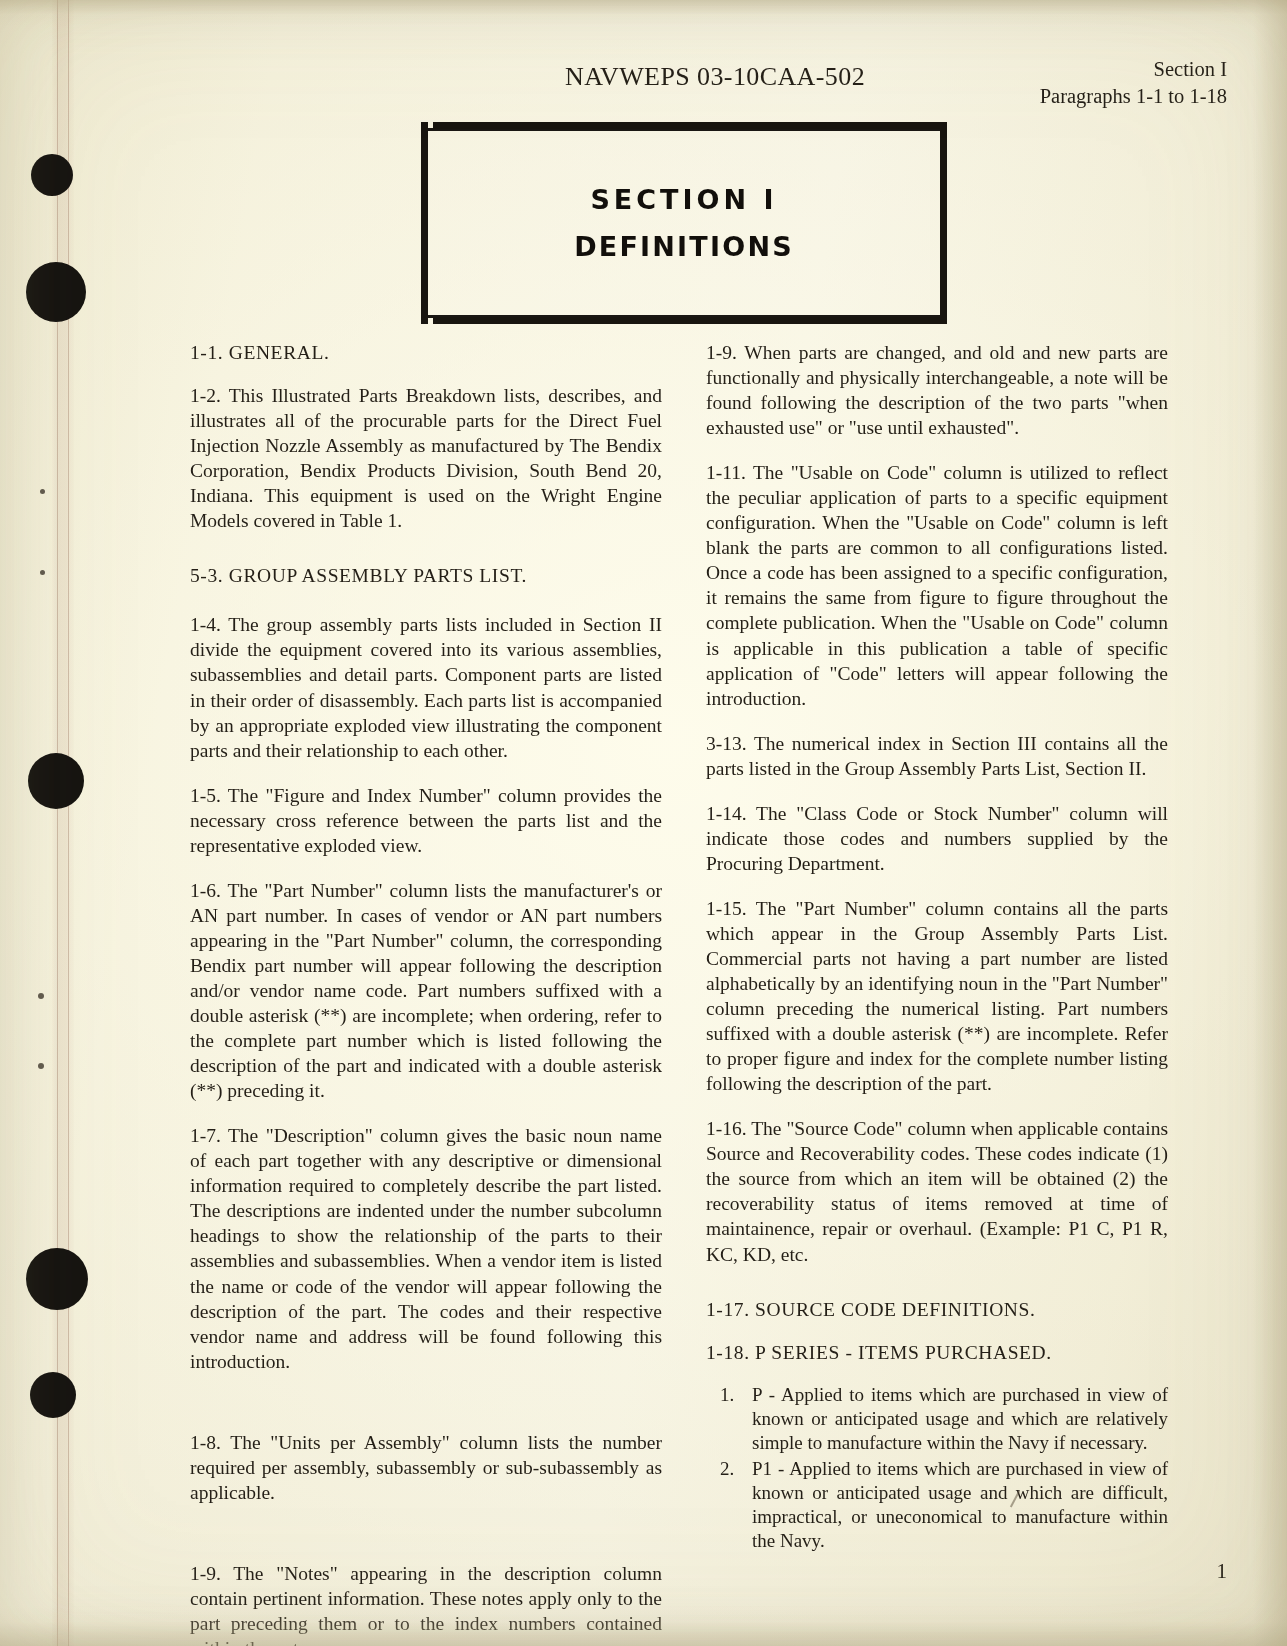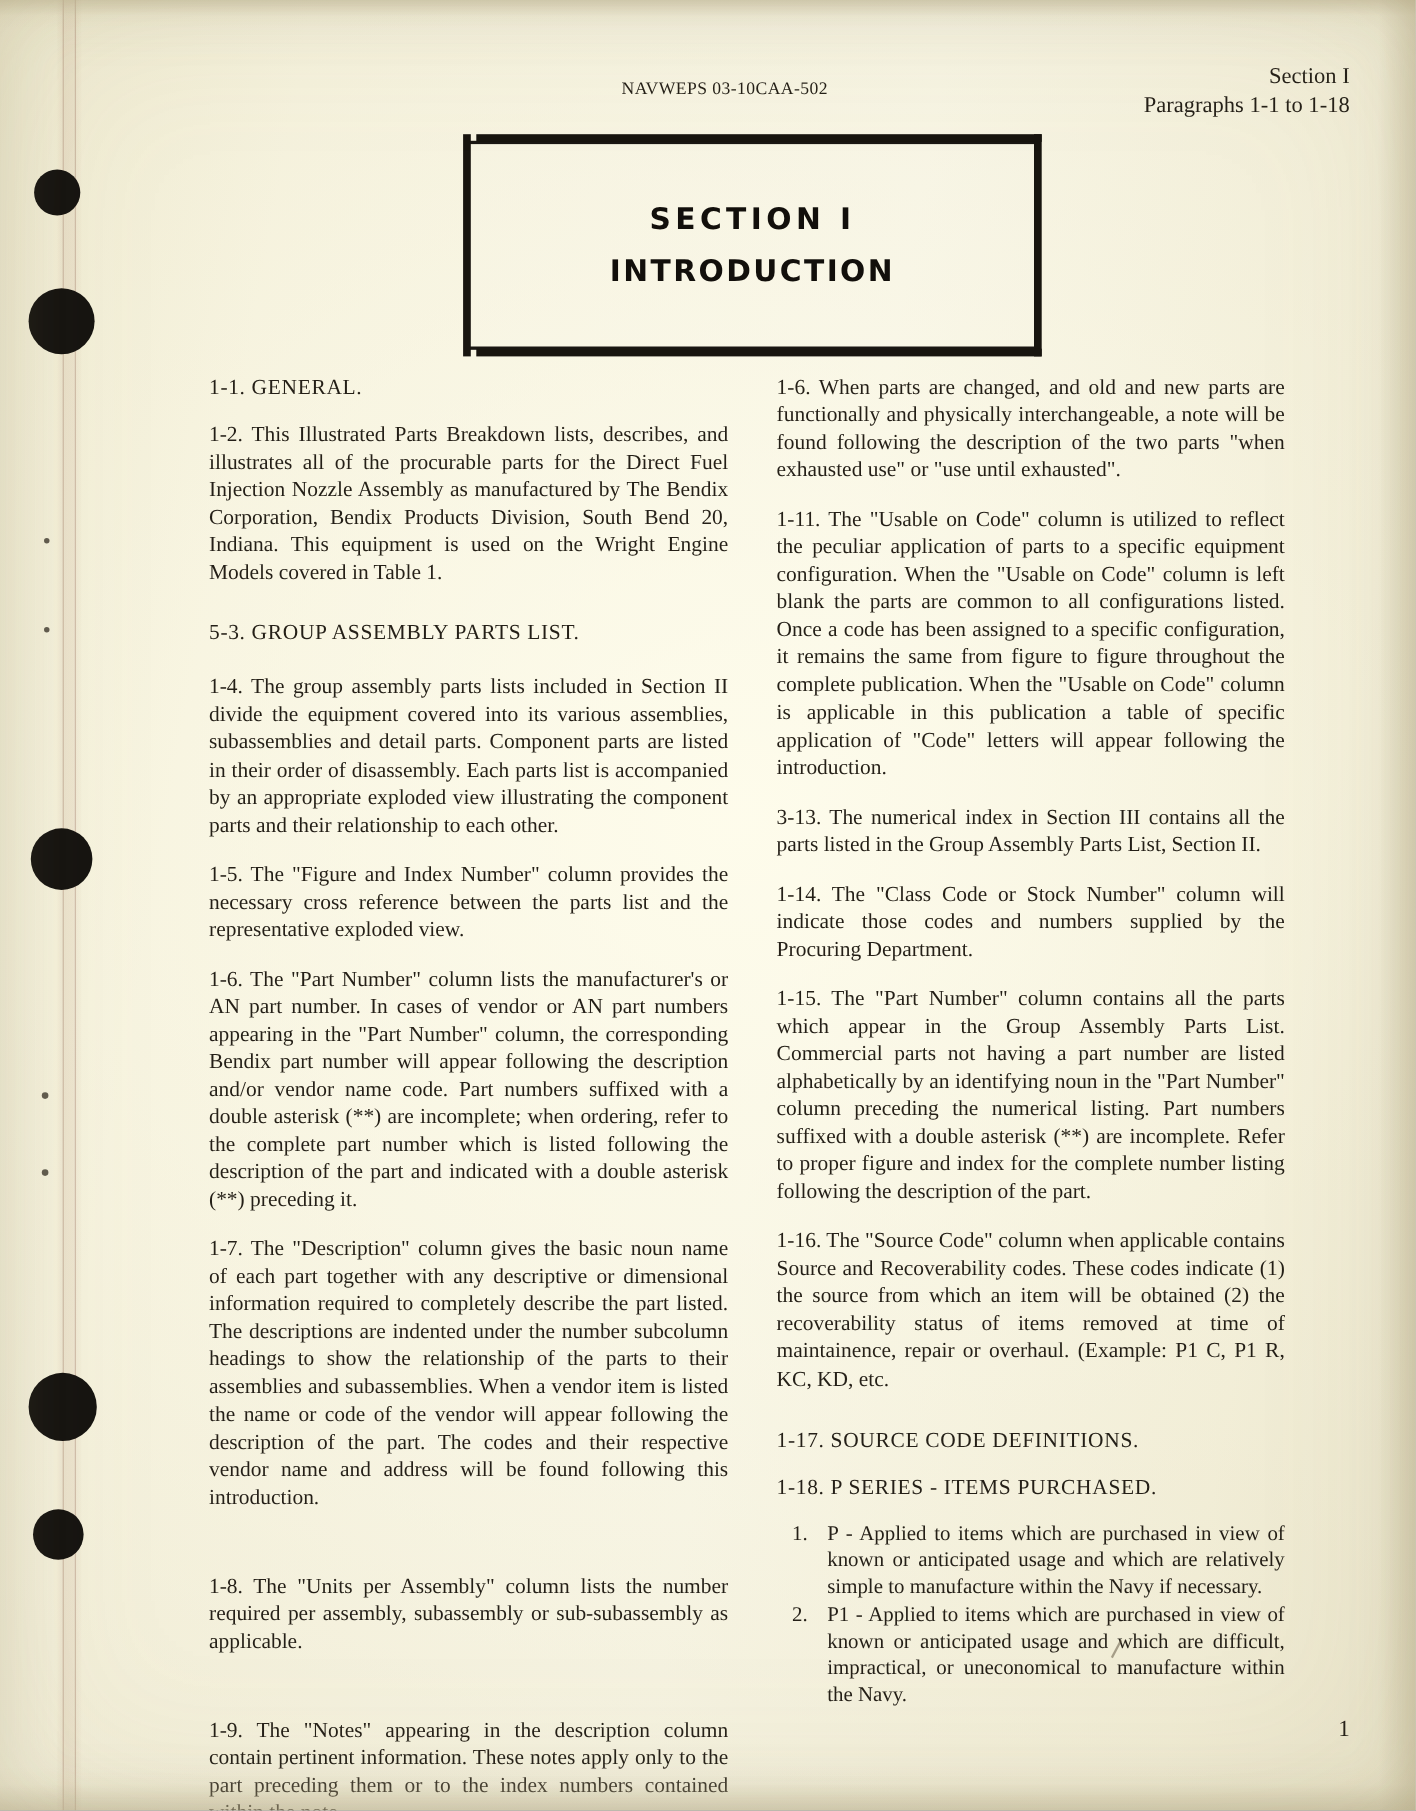--- a/index.html
+++ b/index.html
@@ -88,22 +88,22 @@
   .doc-header {
     position: absolute;
     left: 160px;
     right: 60px;
     top: 58px;
     height: 58px;
   }
   .doc-number {
     position: absolute;
     left: 405px;
-    top: 14px;
-    font-size: 16px;
+    top: 4px;
+    font-size: 26px;
     letter-spacing: 0.4px;
     white-space: nowrap;
   }
   .header-right {
     position: absolute;
     right: 0;
     top: -2px;
     text-align: right;
     line-height: 1.32;
     font-size: 20.5px;
@@ -254,37 +254,37 @@
     <div class="header-right">
       <div>Section I</div>
       <div>Paragraphs 1-1 to 1-18</div>
     </div>
   </div>
 
   <div class="title-box">
     <div class="side-bar" style="left:-6px;"></div>
     <div class="side-bar right"></div>
     <div class="sec-line one">SECTION I</div>
-    <div class="sec-line">INTRODUCTION</div>
+    <div class="sec-line">DEFINITIONS</div>
   </div>
 
   <div class="col left">
     <p class="heading">1-1. GENERAL.</p>
     <p class="para">1-2. This Illustrated Parts Breakdown lists, describes, and illustrates all of the procurable parts for the Direct Fuel Injection Nozzle Assembly as manufactured by The Bendix Corporation, Bendix Products Division, South Bend 20, Indiana. This equipment is used on the Wright Engine Models covered in Table 1.</p>
     <p class="heading spaced heading-gap-after">5-3. GROUP ASSEMBLY PARTS LIST.</p>
     <p class="para">1-4. The group assembly parts lists included in Section II divide the equipment covered into its various assemblies, subassemblies and detail parts. Component parts are listed in their order of disassembly. Each parts list is accompanied by an appropriate exploded view illustrating the component parts and their relationship to each other.</p>
     <p class="para">1-5. The "Figure and Index Number" column provides the necessary cross reference between the parts list and the representative exploded view.</p>
     <p class="para">1-6. The "Part Number" column lists the manufacturer's or AN part number. In cases of vendor or AN part numbers appearing in the "Part Number" column, the corresponding Bendix part number will appear following the description and/or vendor name code. Part numbers suffixed with a double asterisk (**) are incomplete; when ordering, refer to the complete part number which is listed following the description of the part and indicated with a double asterisk (**) preceding it.</p>
     <p class="para biggap">1-7. The "Description" column gives the basic noun name of each part together with any descriptive or dimensional information required to completely describe the part listed. The descriptions are indented under the number subcolumn headings to show the relationship of the parts to their assemblies and subassemblies. When a vendor item is listed the name or code of the vendor will appear following the description of the part. The codes and their respective vendor name and address will be found following this introduction.</p>
     <p class="para biggap">1-8. The "Units per Assembly" column lists the number required per assembly, subassembly or sub-subassembly as applicable.</p>
     <p class="para">1-9. The "Notes" appearing in the description column contain pertinent information. These notes apply only to the part preceding them or to the index numbers contained within the note.</p>
   </div>
 
   <div class="col right">
-    <p class="para">1-6. When parts are changed, and old and new parts are functionally and physically interchangeable, a note will be found following the description of the two parts "when exhausted use" or "use until exhausted".</p>
+    <p class="para">1-9. When parts are changed, and old and new parts are functionally and physically interchangeable, a note will be found following the description of the two parts "when exhausted use" or "use until exhausted".</p>
     <p class="para">1-11. The "Usable on Code" column is utilized to reflect the peculiar application of parts to a specific equipment configuration. When the "Usable on Code" column is left blank the parts are common to all configurations listed. Once a code has been assigned to a specific configuration, it remains the same from figure to figure throughout the complete publication. When the "Usable on Code" column is applicable in this publication a table of specific application of "Code" letters will appear following the introduction.</p>
     <p class="para">3-13. The numerical index in Section III contains all the parts listed in the Group Assembly Parts List, Section II.</p>
     <p class="para">1-14. The "Class Code or Stock Number" column will indicate those codes and numbers supplied by the Procuring Department.</p>
     <p class="para">1-15. The "Part Number" column contains all the parts which appear in the Group Assembly Parts List. Commercial parts not having a part number are listed alphabetically by an identifying noun in the "Part Number" column preceding the numerical listing. Part numbers suffixed with a double asterisk (**) are incomplete. Refer to proper figure and index for the complete number listing following the description of the part.</p>
     <p class="para">1-16. The "Source Code" column when applicable contains Source and Recoverability codes. These codes indicate (1) the source from which an item will be obtained (2) the recoverability status of items removed at time of maintainence, repair or overhaul. (Example: P1 C, P1 R, KC, KD, etc.</p>
     <p class="heading spaced">1-17. SOURCE CODE DEFINITIONS.</p>
     <p class="heading">1-18. P SERIES - ITEMS PURCHASED.</p>
 
     <ul class="sublist">
       <li>

